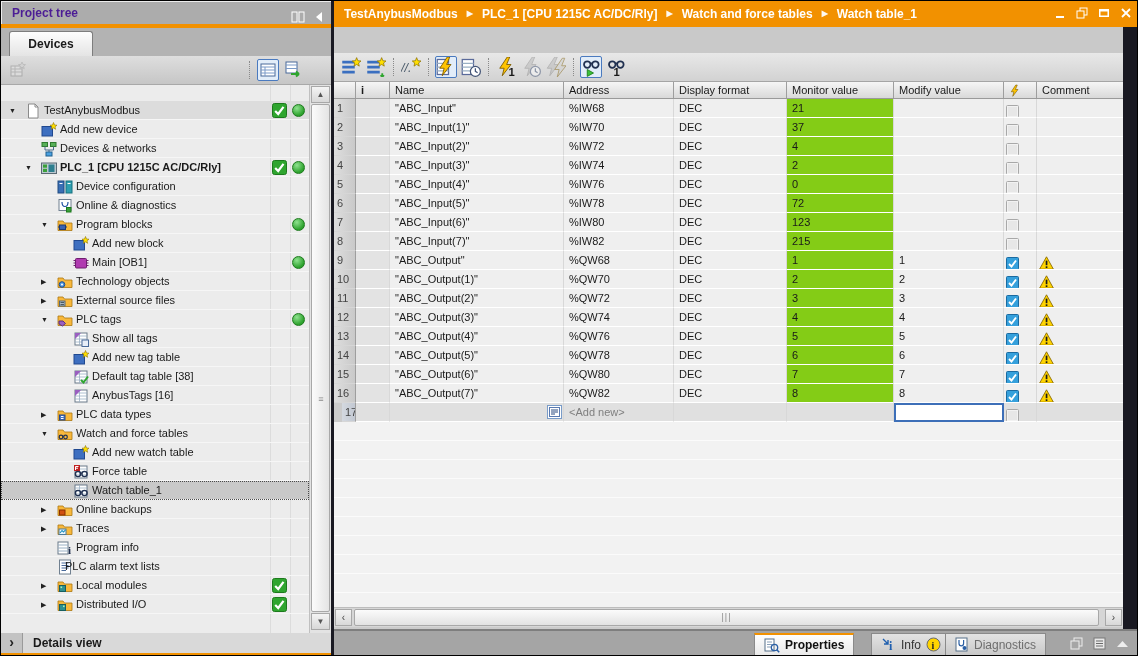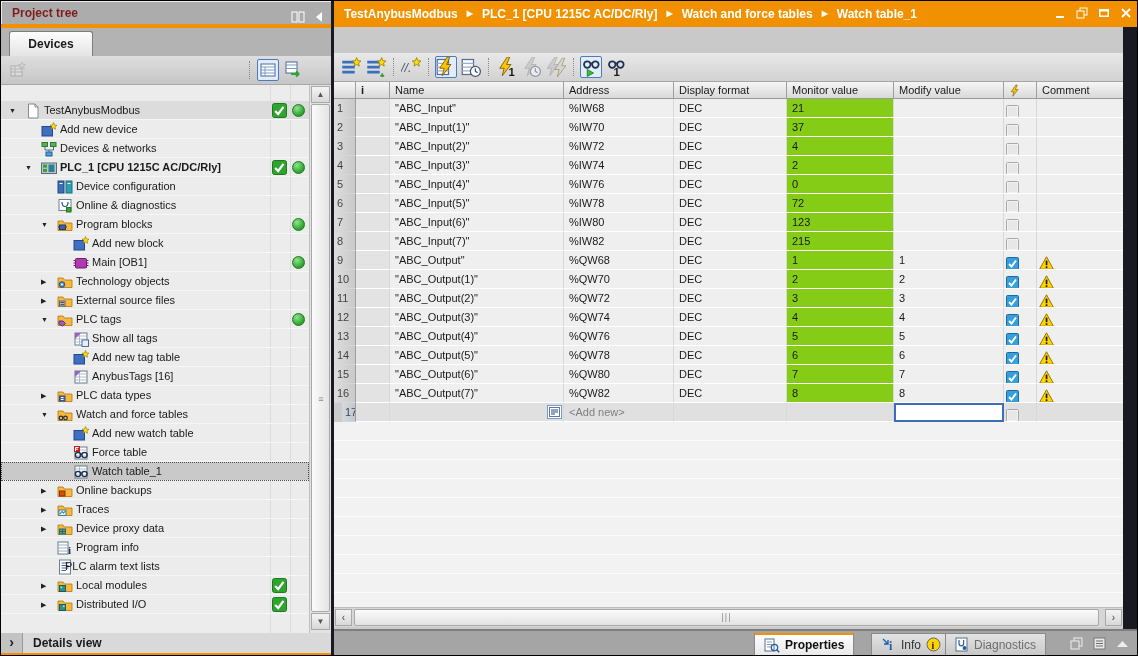--- a/index.html
+++ b/index.html
@@ -3,21 +3,21 @@
 <meta charset="utf-8">
 <style>
   html,body{margin:0;padding:0;background:#3a3a44;}
   *{box-sizing:border-box;}
   #app{position:relative;width:1138px;height:656px;background:#15151d;
        font-family:"Liberation Sans",sans-serif;font-size:11px;color:#1a1a1a;
        overflow:hidden;border:1px solid #000;}
   
   #left{position:absolute;left:0;top:0;width:330px;height:656px;background:#ececec;}
   #lp-header{position:absolute;left:1px;top:1px;width:329px;height:22px;background:#acacac;
-     color:#7f1d1d;font-weight:bold;font-size:12px;line-height:22px;padding-left:10px;}
+     color:#4c1d95;font-weight:bold;font-size:12px;line-height:22px;padding-left:10px;}
   #lp-header .hicons{position:absolute;right:6px;top:3px;display:flex;gap:8px;}
   #lp-orange{position:absolute;left:0;top:23px;width:330px;height:4px;background:#f29100;}
   #lp-tabbar{position:absolute;left:0;top:27px;width:330px;height:28px;background:#b3b3b3;}
   #devices-tab{position:absolute;left:8px;top:3px;width:84px;height:25px;
      background:linear-gradient(#fdfdfd,#e4e4e4);border:1px solid #7d7d7d;border-bottom:none;
      border-radius:3px 3px 0 0;font-weight:bold;font-size:12px;text-align:center;line-height:24px;}
   #lp-toolbar{position:absolute;left:0;top:55px;width:330px;height:29px;
      background:linear-gradient(#dedede,#c6c6c6);border-bottom:1px solid #a8a8a8;}
   .tbtn{display:inline-flex;align-items:center;justify-content:center;width:22px;height:22px;}
   .tbtn.boxed{border:1px solid #4a7abf;background:#e2edf9;border-radius:2px;}
@@ -316,20 +316,31 @@
               </svg>
             </span>
             <span class="t-lbl" style="left: 91px;">Add new tag table</span>
           </div>
           <div class="t-row">
             <span class="t-ico" style="left: 72px;">
               <svg width="16" height="16" viewBox="0 0 16 16">
                 <rect x="2" y="2" width="12" height="12" fill="#fff" stroke="#6a7a8a"></rect>
                 <path d="M2 5 H14 M2 8 H14 M2 11 H14 M6.5 2 V14" stroke="#9ab0c4" stroke-width="0.8"></path>
                 <path d="M2 2 L8 2 L2 8 Z" fill="#9a5fc0"></path>
+                <path d="M8 11 L10.5 13.5 L15 7.5" stroke="#2fa52f" stroke-width="2" fill="none"></path>
+              </svg>
+            </span>
+            <span class="t-lbl" style="left: 91px;">Default tag table [38]</span>
+          </div>
+          <div class="t-row">
+            <span class="t-ico" style="left: 72px;">
+              <svg width="16" height="16" viewBox="0 0 16 16">
+                <rect x="2" y="2" width="12" height="12" fill="#fff" stroke="#6a7a8a"></rect>
+                <path d="M2 5 H14 M2 8 H14 M2 11 H14 M6.5 2 V14" stroke="#9ab0c4" stroke-width="0.8"></path>
+                <path d="M2 2 L8 2 L2 8 Z" fill="#9a5fc0"></path>
               </svg>
             </span>
             <span class="t-lbl" style="left: 91px;">AnybusTags [16]</span>
           </div>
           <div class="t-row">
             <span class="t-exp" style="left: 40px;">▶</span>
             <span class="t-ico" style="left: 56px;">
               <svg width="16" height="16" viewBox="0 0 16 16">
                 <path d="M1 4 L6 4 L7.5 6 L15 6 L15 13.5 L1 13.5 Z" fill="#f8b83c" stroke="#ab7710" stroke-width="0.8"></path>
                 <rect x="2.5" y="8" width="5.5" height="5" fill="#4a76c4" stroke="#24488a"></rect>
@@ -398,31 +409,20 @@
           <div class="t-row">
             <span class="t-exp" style="left: 40px;">▶</span>
             <span class="t-ico" style="left: 56px;">
               <svg width="16" height="16" viewBox="0 0 16 16">
                 <path d="M1 4 L6 4 L7.5 6 L15 6 L15 13.5 L1 13.5 Z" fill="#f8b83c" stroke="#ab7710" stroke-width="0.8"></path>
                 <rect x="2" y="8" width="7" height="5.5" fill="#eaf4fa" stroke="#4a7a9a"></rect>
                 <path d="M3 12 L5 9.5 L6.5 11 L8.5 8.8" stroke="#2090c0" fill="none" stroke-width="1.1"></path>
               </svg>
             </span>
             <span class="t-lbl" style="left: 75px;">Traces</span>
-          </div>
-          <div class="t-row">
-            <span class="t-exp" style="left: 40px;">▶</span>
-            <span class="t-ico" style="left: 56px;">
-              <svg width="16" height="16" viewBox="0 0 16 16">
-                <path d="M1 4 L6 4 L7.5 6 L15 6 L15 13.5 L1 13.5 Z" fill="#f8b83c" stroke="#ab7710" stroke-width="0.8"></path>
-                <rect x="2.5" y="8" width="6" height="5" fill="#50a0a0" stroke="#2a6a6a"></rect>
-                <path d="M2.5 10.5 H8.5 M5.5 8 V13" stroke="#2a6a6a"></path>
-              </svg>
-            </span>
-            <span class="t-lbl" style="left: 75px;">Device proxy data</span>
           </div>
           <div class="t-row">
             <span class="t-ico" style="left: 56px;">
               <svg width="16" height="16" viewBox="0 0 16 16">
                 <rect x="1" y="2" width="10" height="12" fill="#fff" stroke="#6a7a8a"></rect>
                 <path d="M1 5 H11 M1 8 H11 M1 11 H11" stroke="#9ab0c4"></path>
                 <text x="11" y="14" font-size="11" font-weight="bold" fill="#203050" font-family="Liberation Serif,serif">i</text>
               </svg>
             </span>
             <span class="t-lbl" style="left: 75px;">Program info</span>

